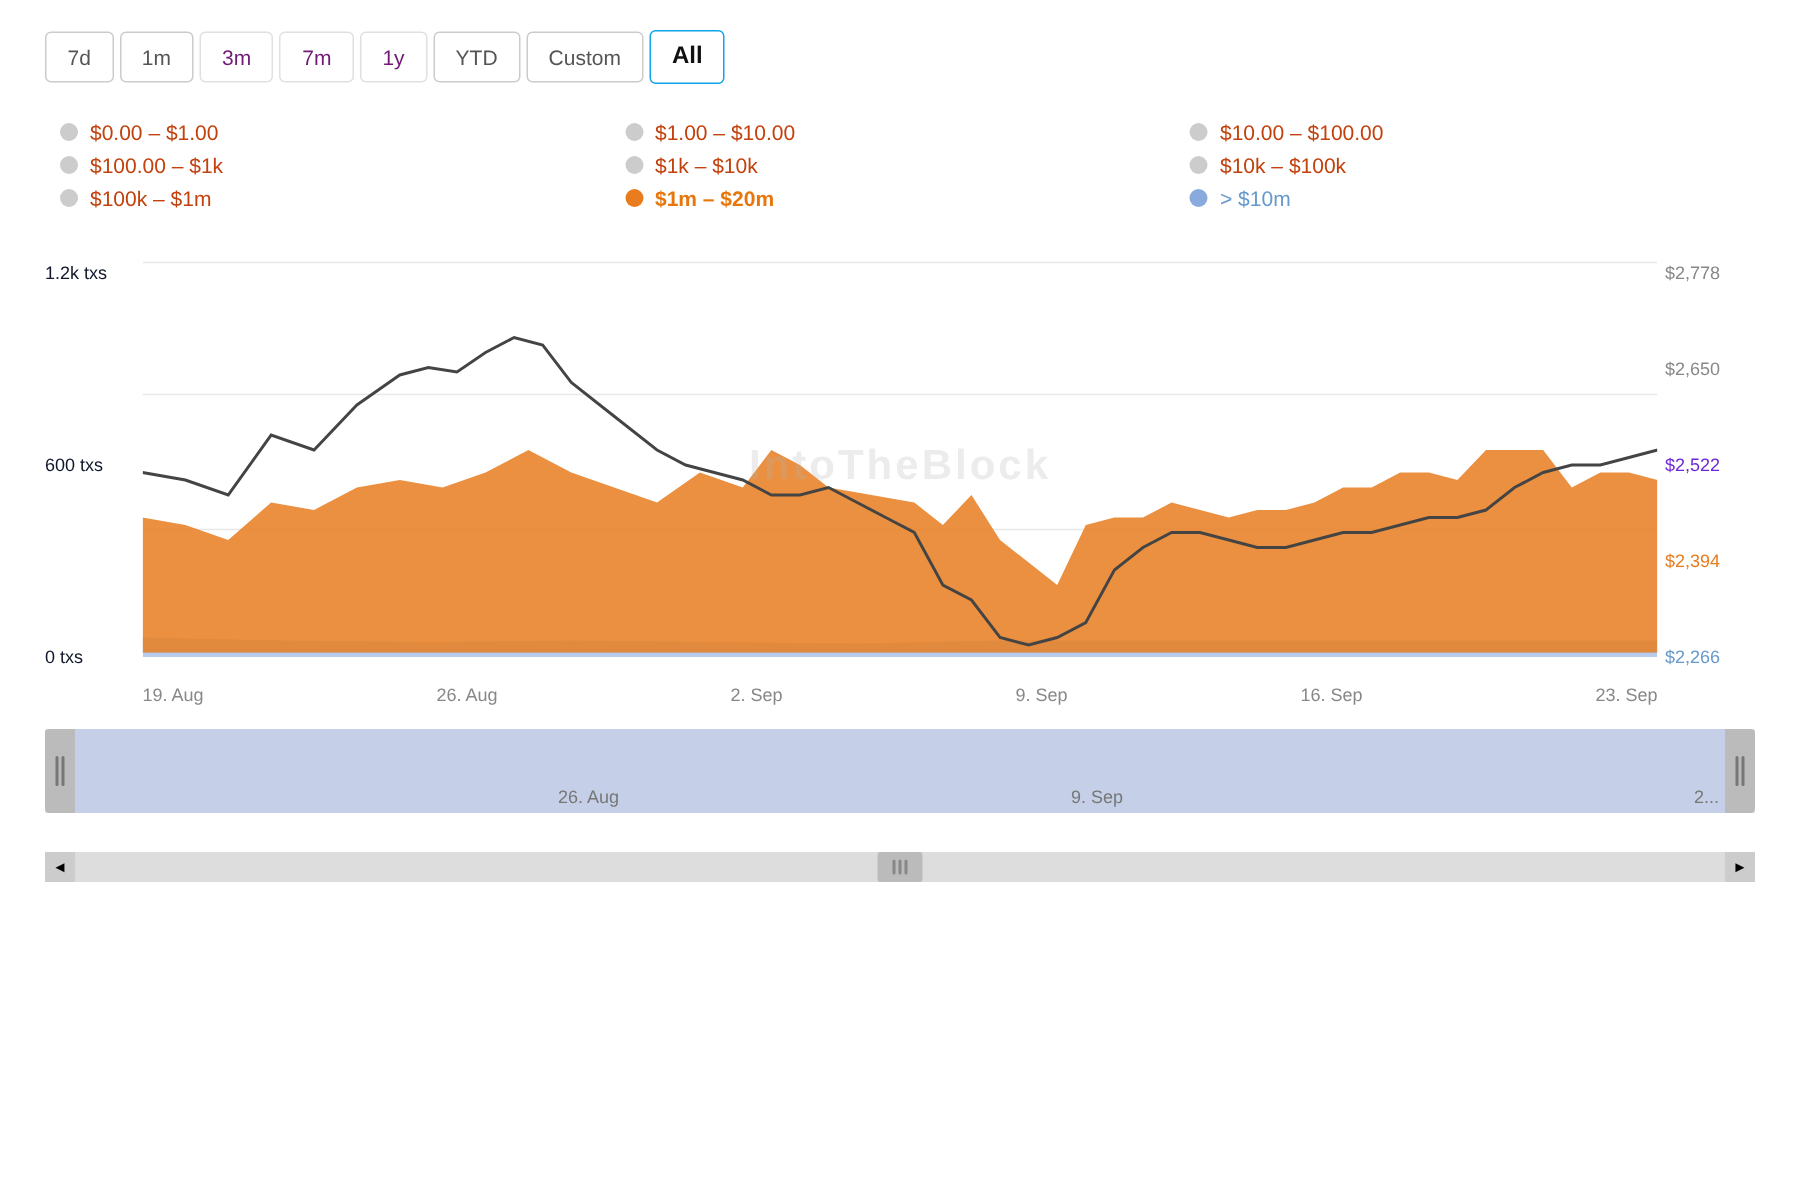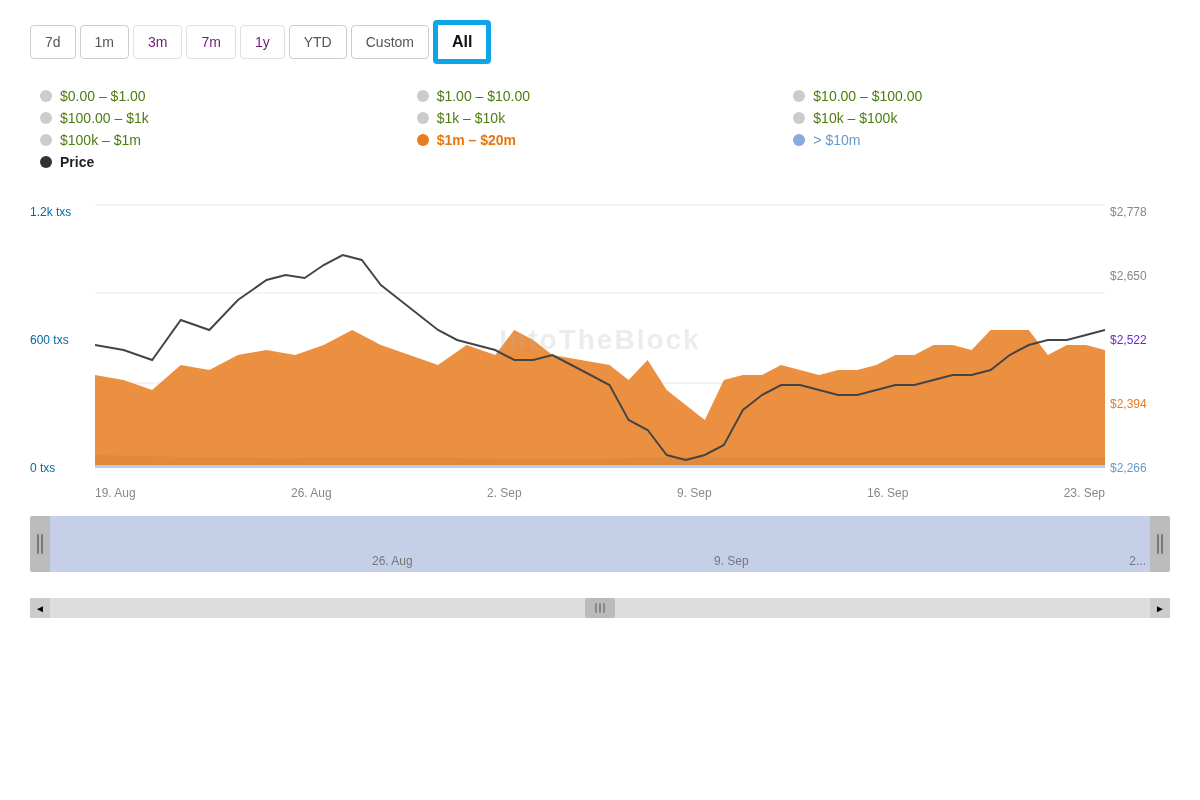--- a/index.html
+++ b/index.html
@@ -31,21 +31,21 @@
       color: #555;
       cursor: pointer;
     }
     .time-btn.muted {
       color: #701a75;
       border-color: #e0e0e0;
     }
     .time-btn.bold {
       font-weight: 700;
       font-size: 16px;
-      border: 5px solid #0ea5e9;
+      border: 1px solid #0ea5e9;
       color: #111;
     }
     
     .legend {
       display: grid;
       grid-template-columns: repeat(3, 1fr);
       gap: 6px 10px;
       margin-bottom: 30px;
       padding: 0 10px;
     }
@@ -55,21 +55,21 @@
       gap: 8px;
       font-size: 14px;
     }
     .legend-dot {
       width: 12px;
       height: 12px;
       border-radius: 50%;
       flex-shrink: 0;
     }
     .legend-label {
-      color: #4d7c0f;
+      color: #c2410c;
     }
     .legend-label.highlighted-orange {
       color: #e8760a;
       font-weight: 600;
     }
     .legend-label.highlighted-blue {
       color: #6699cc;
       font-weight: 400;
     }
     .legend-label.highlighted-dark {
@@ -89,21 +89,21 @@
     }
     .chart-labels-left {
       position: absolute;
       left: 0;
       top: 0;
       height: 100%;
       display: flex;
       flex-direction: column;
       justify-content: space-between;
       font-size: 12px;
-      color: #0369a1;
+      color: #0f172a;
       padding: 5px 0;
       width: 60px;
     }
     .chart-labels-right {
       position: absolute;
       right: 0;
       top: 0;
       height: 100%;
       display: flex;
       flex-direction: column;
@@ -344,24 +344,20 @@
     </div>
     <div class="legend-item">
       <div class="legend-dot" style="background:#e87c1e;"></div>
       <span class="legend-label highlighted-orange">$1m – $20m</span>
     </div>
     <div class="legend-item">
       <div class="legend-dot" style="background:#88aadd;"></div>
       <span class="legend-label highlighted-blue">&gt; $10m</span>
     </div>
 
-    <div class="legend-item">
-      <div class="legend-dot" style="background:#333;"></div>
-      <span class="legend-label highlighted-dark">Price</span>
-    </div>
   </div>
 
   <div class="chart-wrapper">
     <div class="chart-area">
 
       <div class="chart-labels-left">
         <span>1.2k txs</span>
         <span>600 txs</span>
         <span>0 txs</span>
       </div>

